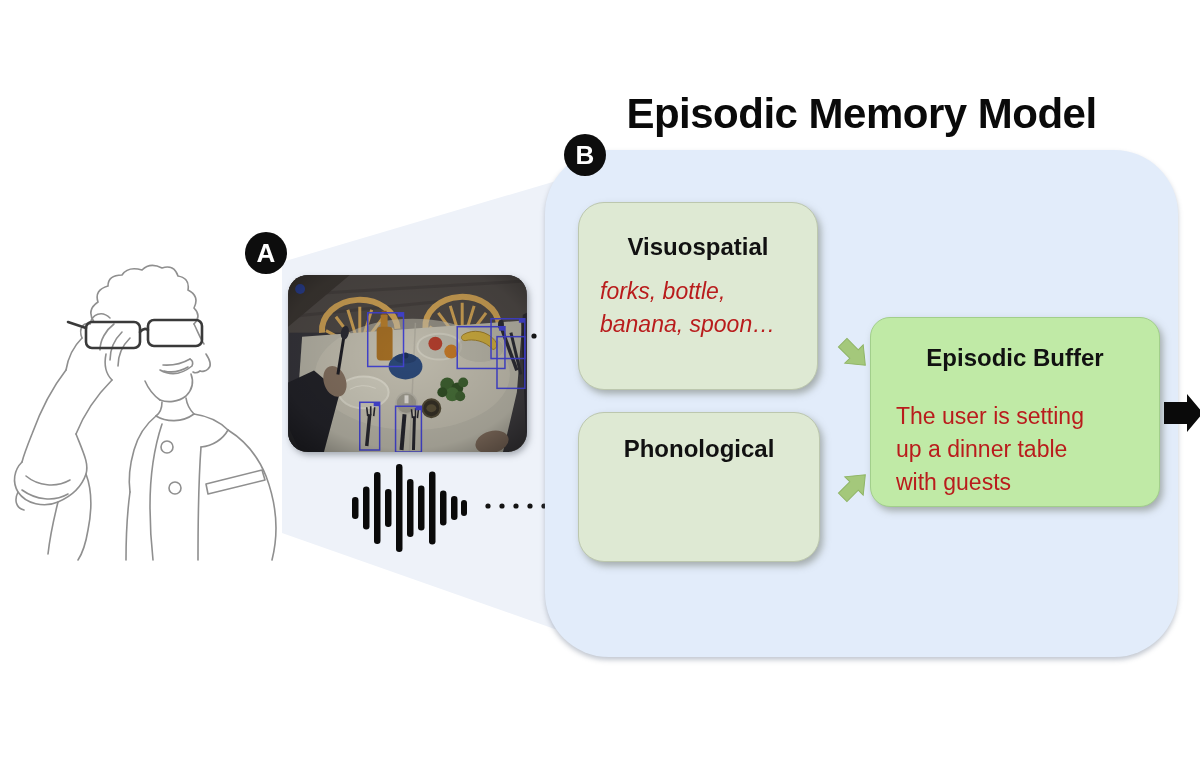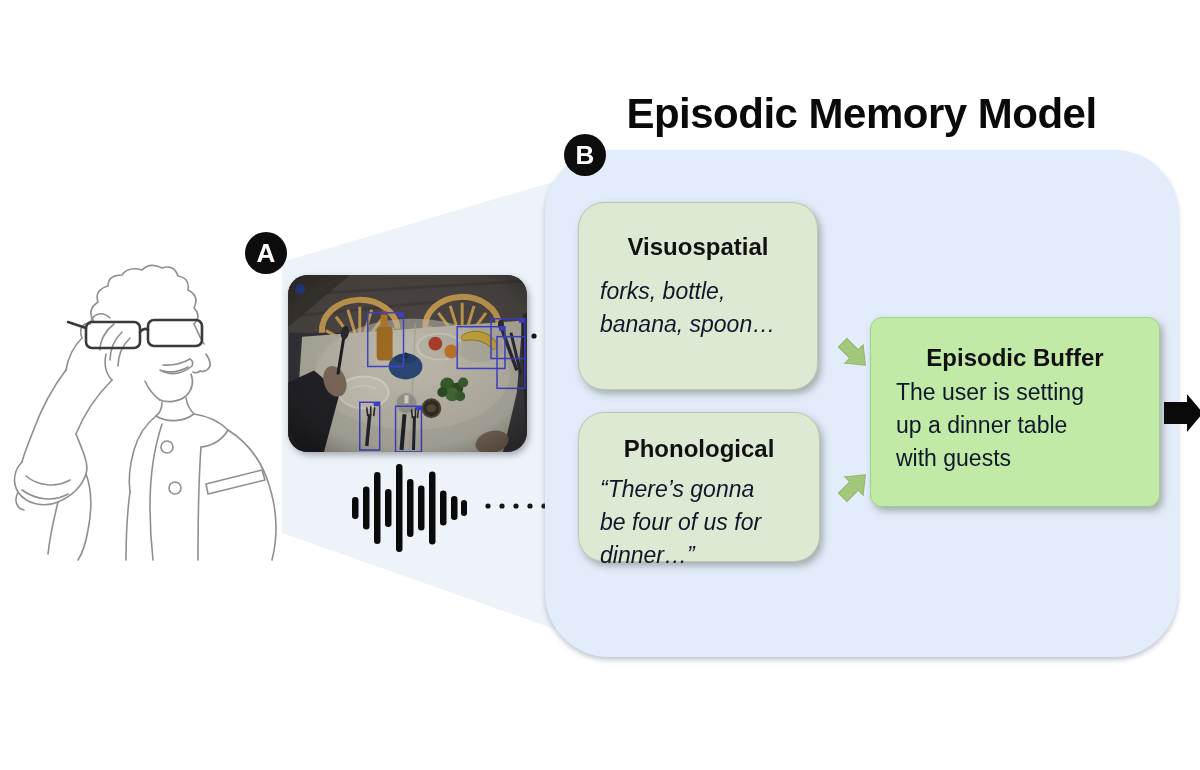--- a/index.html
+++ b/index.html
@@ -29,34 +29,34 @@
   }
   #marker-a{left:245px;top:232px;}
   #marker-b{left:564px;top:134px;}
   
   .panel{
     border-radius:26px;
     box-shadow:3px 4px 7px rgba(105,112,100,.5);
     box-sizing:border-box;
   }
   .panel-sage{background:#dee9d3;border:1px solid #bcc7ae;}
-  .panel-bright{background:#c0eaa6;border:1px solid #a2cf8b;border-radius:12px;}
+  .panel-bright{background:#c0eaa6;border:1px solid #a2cf8b;border-radius:20px;}
   #panel-visuospatial{left:578px;top:202px;width:240px;height:188px;padding-top:30px;}
   #panel-phonological{left:578px;top:412px;width:242px;height:150px;padding-top:22px;}
   #panel-episodic{left:870px;top:317px;width:290px;height:190px;padding-top:26px;}
   .panel-title{
     text-align:center;font-weight:700;font-size:24px;color:#111;
   }
   .panel-body{
-    font-size:23px;color:#0f172a;line-height:33px;
+    font-size:23px;color:#b91c1c;line-height:33px;
     white-space:pre-line;margin-top:14px;padding-left:21px;padding-right:6px;
   }
   .panel-body.italic{font-style:italic;}
   #panel-phonological .panel-body{margin-top:10px;}
-  #panel-episodic .panel-body{padding-left:25px;margin-top:4px;}
+  #panel-episodic .panel-body{padding-left:25px;margin-top:28px;}
   
   .camera-photo{
     left:288px;top:275px;width:239px;height:177px;border-radius:20px;
     overflow:hidden;box-shadow:2px 3px 6px rgba(90,95,105,.5);
   }
   .camera-photo svg{display:block;}
   
   #waveform{left:350px;top:460px;}
   #person-art{left:10px;top:262px;}
   #arrow-visuo{left:834px;top:334px;}
@@ -276,23 +276,20 @@
 </svg>
 
 <div id="panel-visuospatial" class="abs panel panel-sage">
   <div class="panel-title">Visuospatial</div>
   <div class="panel-body italic">forks, bottle,
 banana, spoon…</div>
 </div>
 
 <div id="panel-phonological" class="abs panel panel-sage">
   <div class="panel-title">Phonological</div>
-  <div class="panel-body italic">“There’s gonna
-be four of us for
-dinner…”</div>
 </div>
 
 <div id="panel-episodic" class="abs panel panel-bright">
   <div class="panel-title">Episodic Buffer</div>
   <div class="panel-body">The user is setting
 up a dinner table
 with guests</div>
 </div>
 
 <svg id="arrow-visuo" class="abs" width="40" height="40" viewBox="0 0 40 40">

